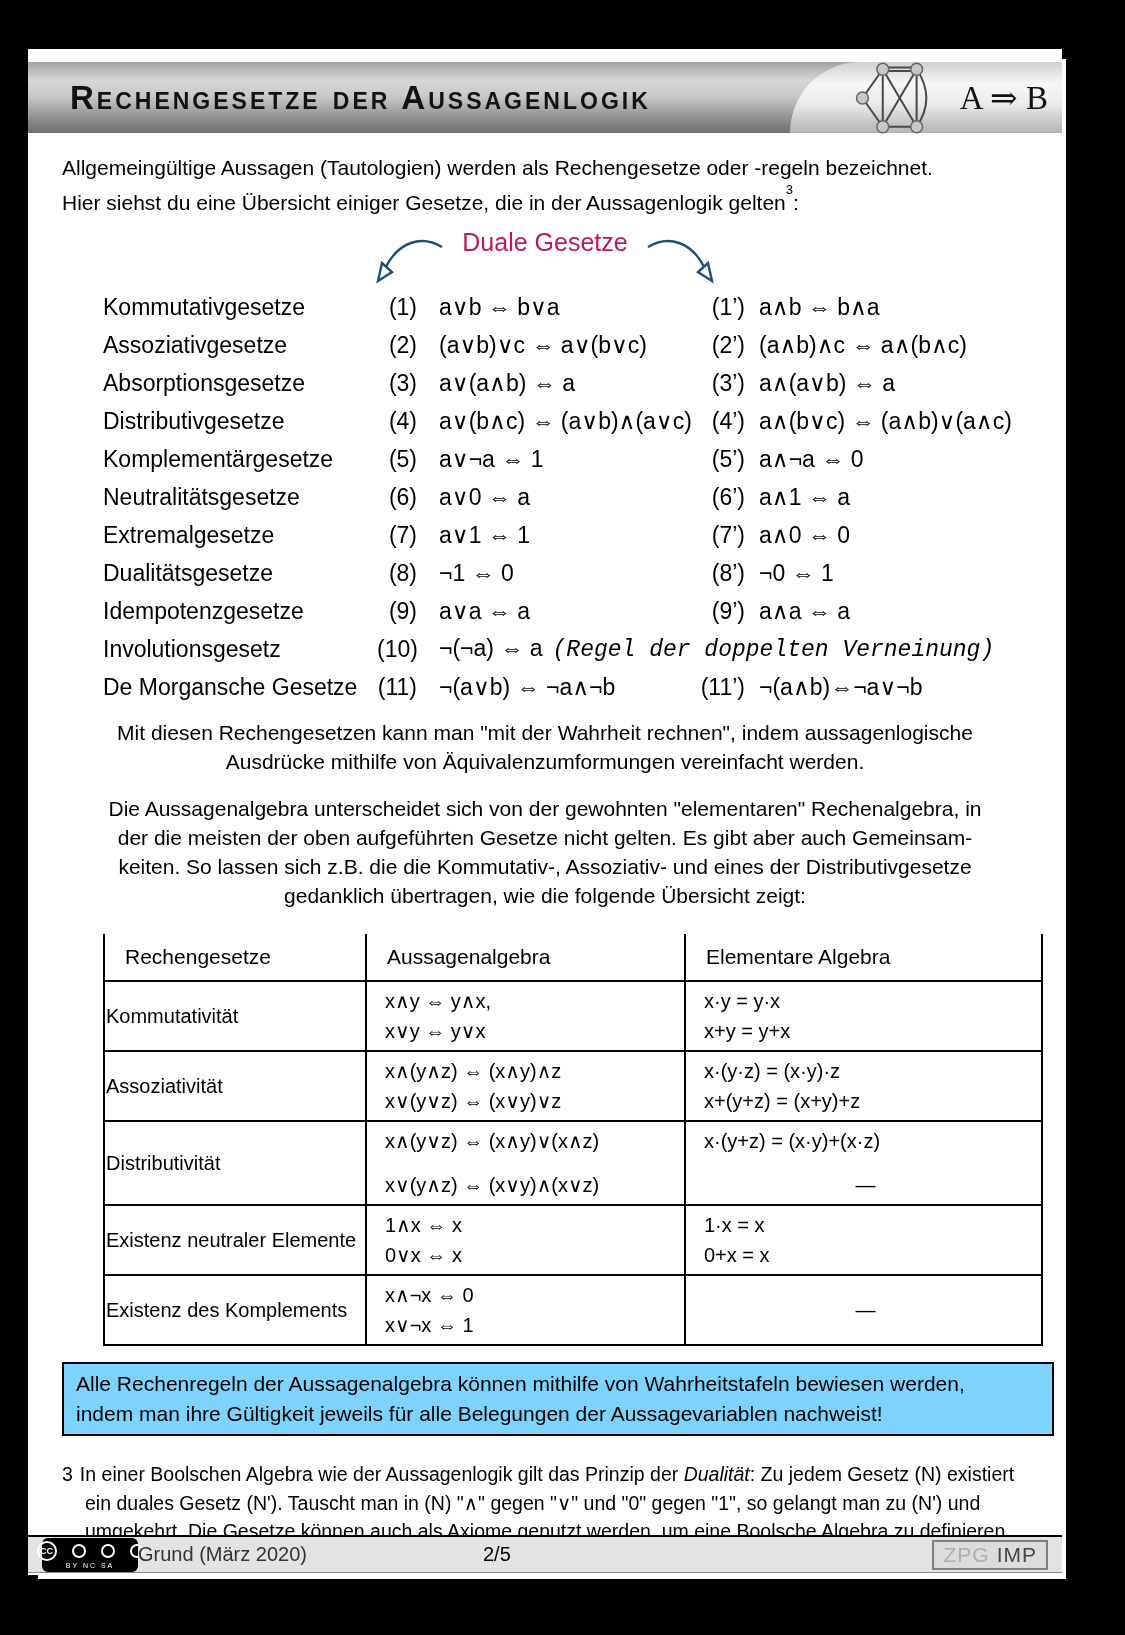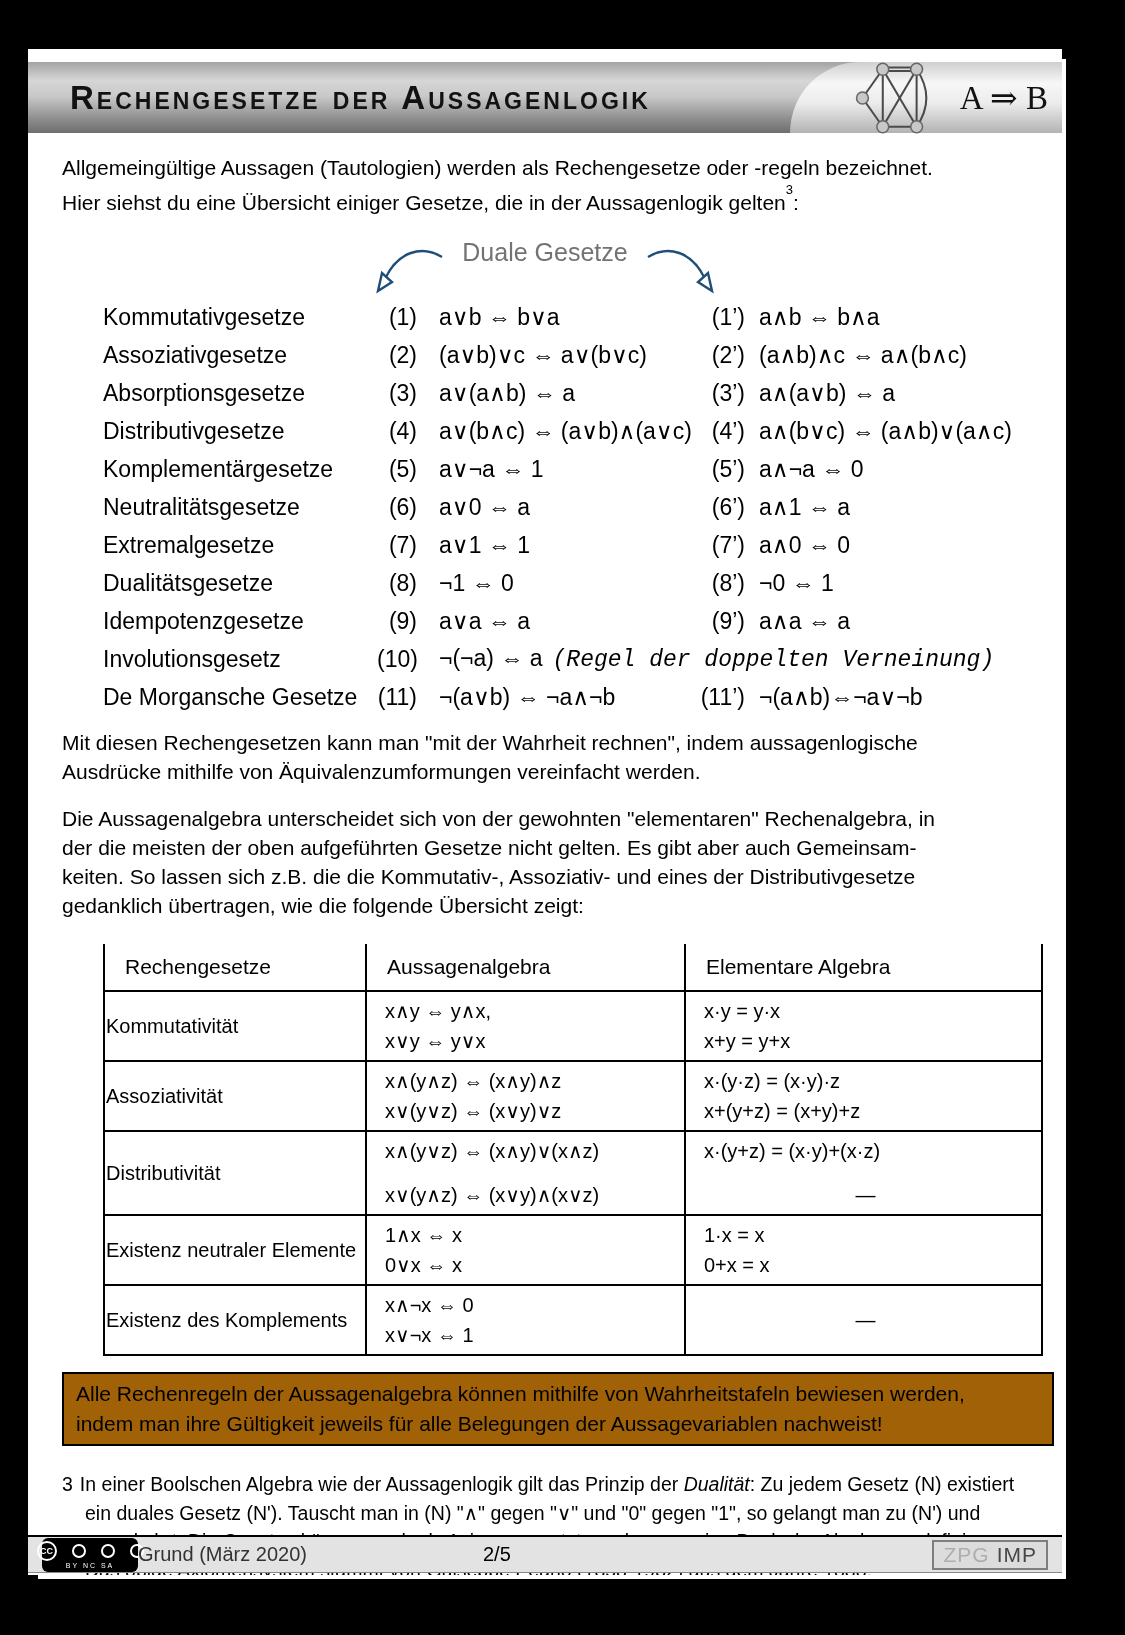--- a/index.html
+++ b/index.html
@@ -30,37 +30,37 @@
   }
   .graph-icon{display:block;}
   .logo-formula{
     font-family:"Liberation Serif","DejaVu Serif",serif;font-size:33px;color:#111;white-space:nowrap;
   }
   
   .content{padding:0 34px;}
   .intro{margin:20px 0 0 0;font-size:21px;line-height:30px;}
   .intro sup{font-size:13px;position:relative;top:-8px;}
   .dual-row{
-    margin:20px auto 0 auto;display:flex;width:max-content;gap:16px;align-items:flex-start;
-    color:#737373;
+    margin:10px auto 0 auto;display:flex;width:max-content;gap:16px;align-items:flex-start;
+    color:#be185d;
   }
   .dual-label{font-size:25px;line-height:28px;}
   .arrow{margin-top:6px;}
   
   .laws{margin:2px 0 0 41px;}
   .law-row{
     display:grid;grid-template-columns:274px 40px 262px 66px 1fr;
     height:38px;align-items:center;font-size:23px;
   }
   .law-num,.law-num2{text-align:right;}
   .law-formula{padding-left:22px;white-space:nowrap;}
   .law-formula2{padding-left:14px;white-space:nowrap;}
   .span3{grid-column:3/6;}
   .law-note{font-style:italic;margin-left:10px;font-family:Liberation Mono, monospace;}
-  .para{margin:12px 0 0 0;font-size:21px;line-height:29px;}
+  .para{margin:12px 0 0 0;font-size:21px;line-height:29px;text-align:center;}
   .para.second{margin-top:18px;}
   
   .cmp-table{
     margin:24px 0 0 41px;width:940px;border-collapse:collapse;font-size:20px;
     border-top:none;
   }
   .cmp-table th,.cmp-table td{border:2px solid #000;}
   .cmp-table thead th{
     border-top:none;text-align:left;font-weight:normal;font-size:21px;
     padding:11px 0 11px 20px;
@@ -68,21 +68,21 @@
   .c-name{vertical-align:middle;width:240px;}
   .c-logic{padding:4px 4px 4px 18px;vertical-align:middle;width:295px;}
   .c-alg{padding:4px 0 4px 18px;vertical-align:top;}
   .c-logic div,.c-alg div{line-height:30px;}
   .gap-top{margin-top:14px;}
   .dash-center{text-align:center;padding-right:14px;}
   .c-alg.middle{vertical-align:middle;}
   
   .note-box{
     margin:16px 0 0 0;width:992px;box-sizing:border-box;
-    background:#a16207;border:2px solid #000;
+    background:#7dd3fc;border:2px solid #000;
     padding:5px 12px;font-size:21px;line-height:30px;
   }
   
   .footnote{
     margin:24px 0 0 0;width:956px;font-size:19.5px;line-height:28.5px;
     padding-left:23px;text-indent:-23px;
   }
   .fn-marker{margin-right:7px;}
   .fn-italic{font-style:italic;}
   

